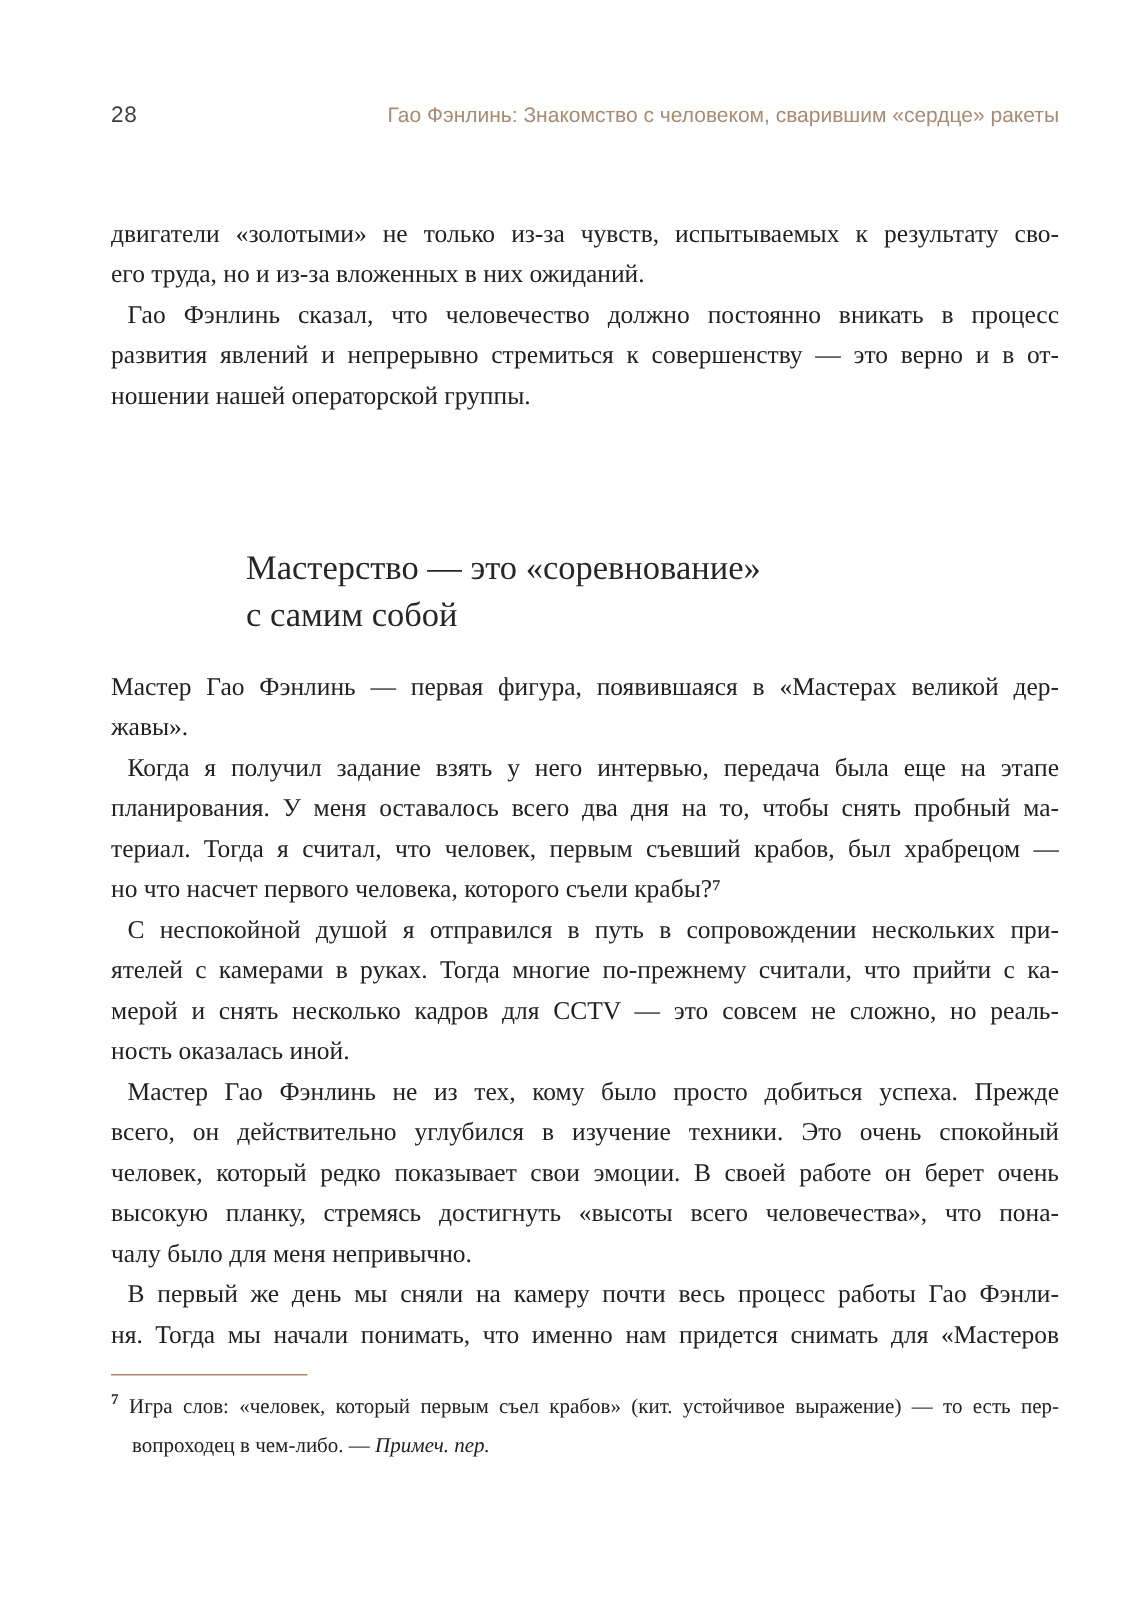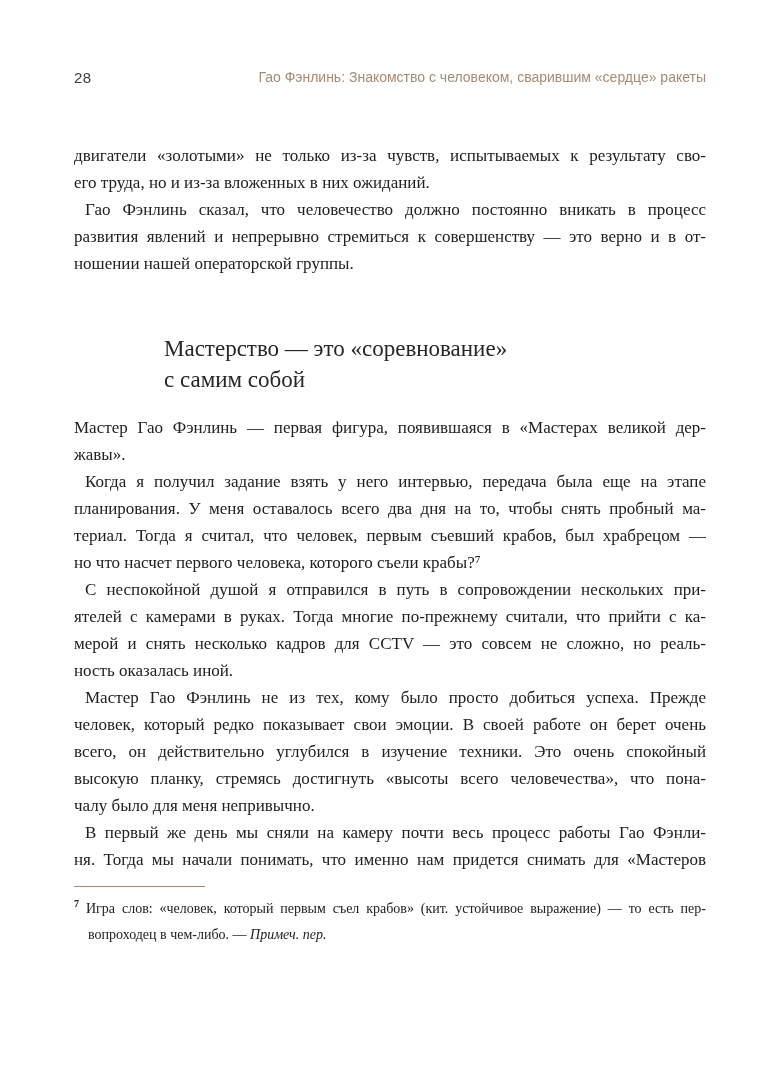--- a/index.html
+++ b/index.html
@@ -15,21 +15,21 @@
     box-sizing:border-box;
     background:#ffffff;
     padding:68px 55px 0 74px;
     overflow:hidden;
     font-family:"Liberation Serif", serif;
     color:var(--ink);
   }
   .running-head{
     display:flex;
     justify-content:space-between;
-    align-items:center;
+    align-items:flex-start;
     font-family:"Liberation Sans", sans-serif;
     height:18px;
     margin-bottom:56px;
   }
   .page-number{
     font-size:15px;
     color:var(--page-num);
     letter-spacing:.5px;
   }
   .head-title{
@@ -43,21 +43,21 @@
     line-height:27px;
     height:27px;
     text-align:justify;
     text-align-last:justify;
     white-space:normal;
     overflow:hidden;
   }
   .line.end{text-align-last:left;}
   .line.indent{text-indent:11px;}
   .section-heading{
-    margin:56px 0 0 90px;
+    margin:86px 0 0 90px;
     font-size:23px;
     font-weight:normal;
     line-height:31px;
     color:#262626;
   }
   .section-block{margin-top:19px;}
   .footnote{margin-top:13px;}
   .footnote-rule{
     width:131px;height:0;
     border-top:1px solid var(--rule);
@@ -122,22 +122,22 @@
         <div class="line end">но что насчет первого человека, которого съели крабы?⁷</div>
       </div>
       <div>
         <div class="line indent">С неспокойной душой я отправился в путь в сопровождении нескольких при-</div>
         <div class="line">ятелей с камерами в руках. Тогда многие по-прежнему считали, что прийти с ка-</div>
         <div class="line">мерой и снять несколько кадров для CCTV — это совсем не сложно, но реаль-</div>
         <div class="line end">ность оказалась иной.</div>
       </div>
       <div>
         <div class="line indent">Мастер Гао Фэнлинь не из тех, кому было просто добиться успеха. Прежде</div>
+        <div class="line">всего, он действительно углубился в изучение техники. Это очень спокойный</div>
         <div class="line">человек, который редко показывает свои эмоции. В своей работе он берет очень</div>
-        <div class="line">всего, он действительно углубился в изучение техники. Это очень спокойный</div>
         <div class="line">высокую планку, стремясь достигнуть «высоты всего человечества», что пона-</div>
         <div class="line end">чалу было для меня непривычно.</div>
       </div>
       <div>
         <div class="line indent">В первый же день мы сняли на камеру почти весь процесс работы Гао Фэнли-</div>
         <div class="line">ня. Тогда мы начали понимать, что именно нам придется снимать для «Мастеров</div>
       </div>
     </div>
 
   <div class="footnote">

